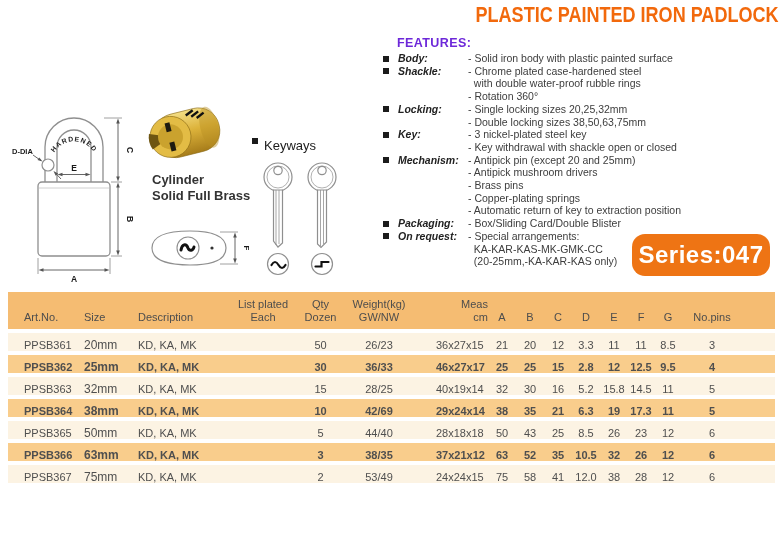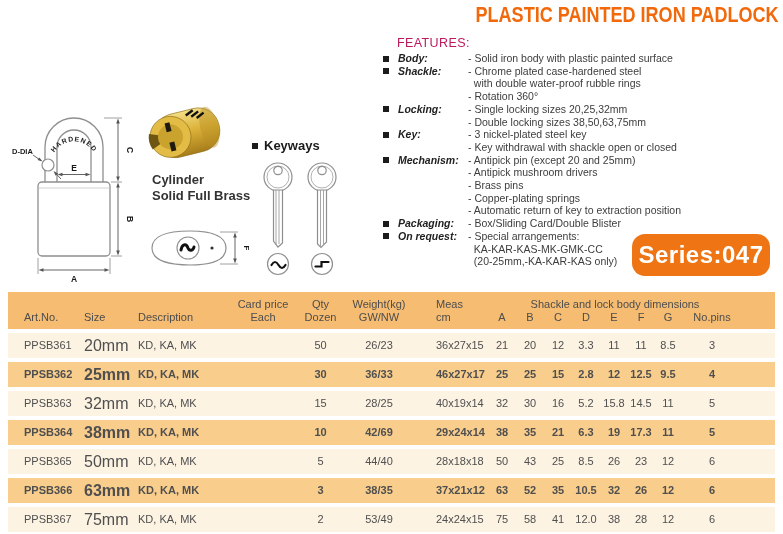--- a/index.html
+++ b/index.html
@@ -11,58 +11,58 @@
   }
   
   .page-title{
     position:absolute;right:4px;top:2px;
     font-size:22px;font-weight:bold;color:var(--title-orange);
     white-space:nowrap;transform:scaleX(.82);transform-origin:right top;
     letter-spacing:0;
   }
   
   .features{position:absolute;left:383px;top:36px;width:305px;}
-  .features-heading{margin-left:14px;font-size:12.5px;font-weight:normal;color:#be185d;letter-spacing:.4px;margin-bottom:2px;}
+  .features-heading{margin-left:14px;font-size:12.5px;font-weight:bold;color:#6d28d9;letter-spacing:.4px;margin-bottom:2px;}
   .feature-item{display:flex;font-size:10.5px;line-height:12.7px;}
   .f-bullet{width:15px;flex:0 0 15px;}
   .f-bullet i{display:block;width:6px;height:6px;background:#1b1b1b;margin-top:3.5px;}
   .f-label{width:70px;flex:0 0 70px;font-weight:bold;font-style:italic;color:#222;}
   .f-lines{flex:1;}
   .f-lines div{white-space:pre;color:#3d3d3d;}
   
   .series-badge{
     position:absolute;left:632px;top:234px;width:138px;height:42px;
     background:var(--badge-orange);border-radius:13px;
     display:flex;align-items:center;justify-content:center;
     color:#fff;font-size:24px;font-weight:bold;letter-spacing:.5px;
   }
   
   .svg-abs{position:absolute;}
   .cyl-caption{position:absolute;left:152px;top:172px;font-size:13px;font-weight:bold;color:#333;line-height:16px;}
-  .keyways-label{position:absolute;left:252px;top:138px;display:flex;align-items:center;font-size:13px;font-weight:bold;color:#1b1b1b;}
+  .keyways-label{position:absolute;left:252px;top:138px;display:flex;align-items:flex-start;font-size:13px;font-weight:normal;color:#1b1b1b;}
   .keyways-label i{display:inline-block;width:6px;height:6px;background:#1b1b1b;margin-right:6px;}
   
   .spec-table{position:absolute;left:8px;top:292px;width:767px;font-size:11px;}
   .tgrid{display:grid;grid-template-columns:72px 48px 105px 60px 55px 62px 78px 28px 28px 28px 28px 28px 26px 28px 60px 1fr;}
   .thead{background:var(--header-band);height:37px;align-items:end;padding:0;color:#4d4d4d;}
   .thead .hcell{padding-bottom:5px;line-height:13px;}
   .h-art{padding-left:16px;}
   .h-size{padding-left:4px;}
   .h-desc{padding-left:10px;margin-top:6px;}
   .h-2l{text-align:center;}
-  .h-meas{padding-left:26px;text-align:left;}
+  .h-meas{padding-left:26px;text-align:right;}
   .h-group{grid-column:8 / 16;display:flex;flex-direction:column;padding-bottom:5px;line-height:13px;}
   .grp-title{text-align:center;}
   .grp-letters{display:grid;grid-template-columns:28px 28px 28px 28px 28px 26px 28px 60px;}
   .grp-letters span{text-align:center;}
-  .trow{height:25px;line-height:25px;margin-top:4px;color:#4f4f4f;}
+  .trow{height:18px;line-height:25px;margin-top:4px;color:#4f4f4f;}
   .trow.even{background:var(--row-light);}
   .trow.odd{background:var(--row-dark);font-weight:bold;}
   .c-art{padding-left:16px;}
-  .c-size{padding-left:4px;font-size:16px;text-align:center;}
+  .c-size{padding-left:4px;font-size:12px;}
   .c-desc{padding-left:10px;}
   .c-cen{text-align:center;}
   .c-meas{padding-left:26px;}
   svg text{font-family:"Liberation Sans", sans-serif;}
 </style>
 </head>
 <body>
 
 <div class="page-title">PLASTIC PAINTED IRON PADLOCK</div>
 
@@ -265,37 +265,36 @@
 </div>
 
 <div class="series-badge">Series:047</div>
 
 <div class="spec-table">
   <div class="tgrid thead">
     <div class="hcell h-art">Art.No.</div>
     <div class="hcell h-size">Size</div>
     <div class="hcell h-desc">Description</div>
     <div class="hcell h-2l">
-      <div>Card price</div>
+      <div>List plated</div>
       <div>Each</div>
     </div>
     <div class="hcell h-2l">
       <div>Qty</div>
       <div>Dozen</div>
     </div>
     <div class="hcell h-2l">
       <div>Weight(kg)</div>
       <div>GW/NW</div>
     </div>
     <div class="hcell h-meas">
       <div>Meas</div>
       <div>cm</div>
     </div>
     <div class="hcell h-group">
-      <div class="grp-title">Shackle and lock body dimensions</div>
       <div class="grp-letters" id="dim-letters">
           <span>A</span>
           <span>B</span>
           <span>C</span>
           <span>D</span>
           <span>E</span>
           <span>F</span>
           <span>G</span>
           <span>No.pins</span>
         </div>

